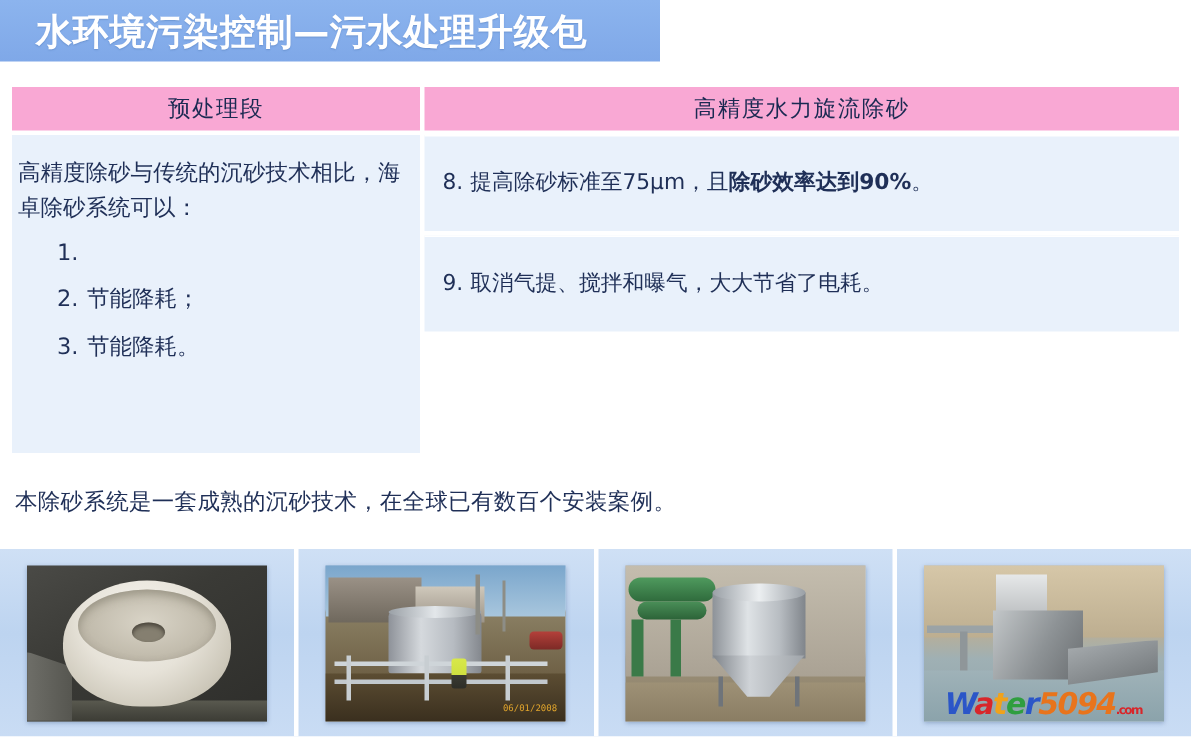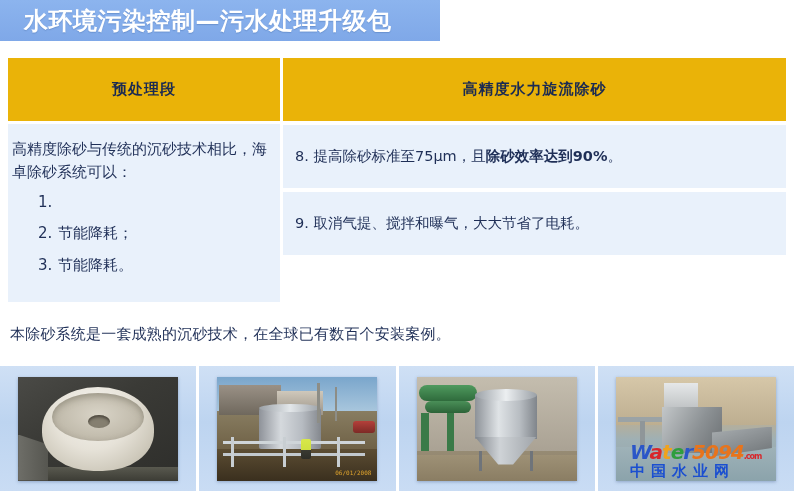--- a/index.html
+++ b/index.html
@@ -40,25 +40,25 @@
     top: 58px;
     width: 778px;
     height: 244px;
     display: flex;
     gap: 3px;
   }
   .col-left  { width: 272px; display: flex; flex-direction: column; gap: 3px; }
   .col-right { flex: 1;      display: flex; flex-direction: column; gap: 3px; }
 
   .th {
-    background: #eab308;
+    background: #f9a8d4;
     color: #1a2a52;
     font-size: 15px;
-    font-weight: bold;
-    height: 63px;
+    font-weight: normal;
+    height: 29px;
     display: flex;
     align-items: center;
     justify-content: center;
     letter-spacing: 1px;
   }
 
   .td {
     background: #e9f1fb;
     color: #1f2f57;
     padding: 10px 8px 8px 8px;
@@ -389,17 +389,16 @@
       <div class="wall4"></div>
       <div class="panel"></div>
       <div class="pipeh"></div>
       <div class="post"></div>
       <div class="water"></div>
       <div class="mach"></div>
       <div class="chute"></div>
 
       <div class="watermark">
         <div class="wm-top"><span class="c1">W</span><span class="c2">a</span><span class="c3">t</span><span class="c4">e</span><span class="c5">r</span><span class="c6">5094</span><span class="c7">.com</span></div>
-        <div class="wm-bot">中国水业网</div>
       </div>
     </div>
   </div>
 </div>
 
 </body></html>

